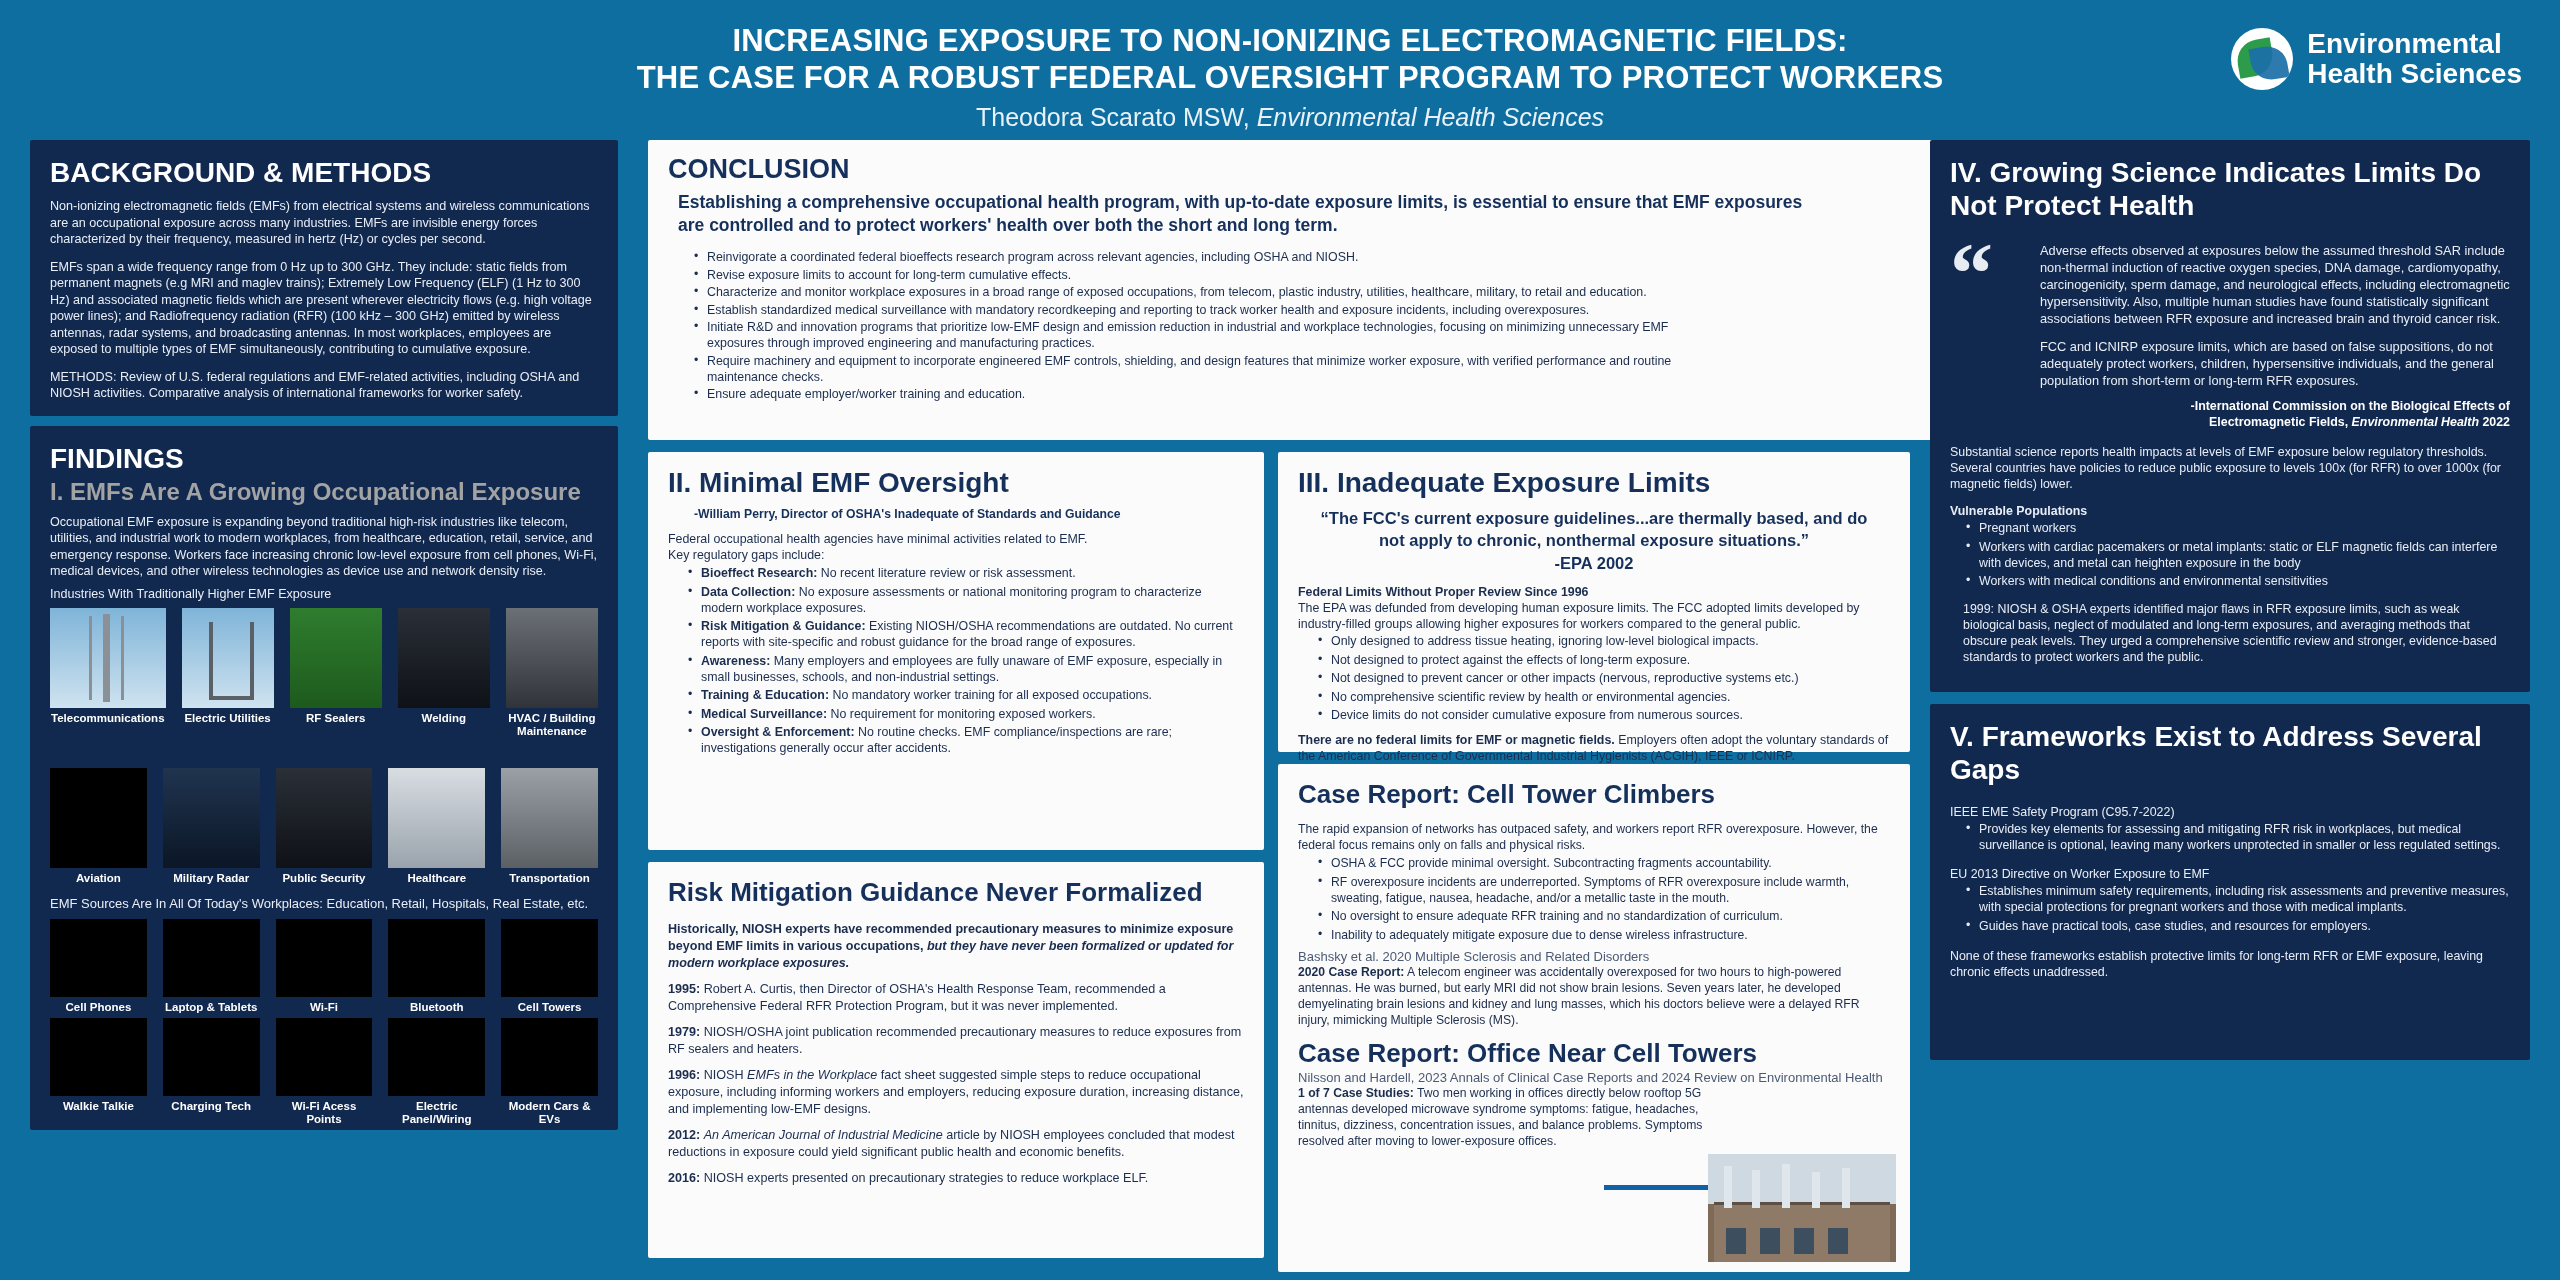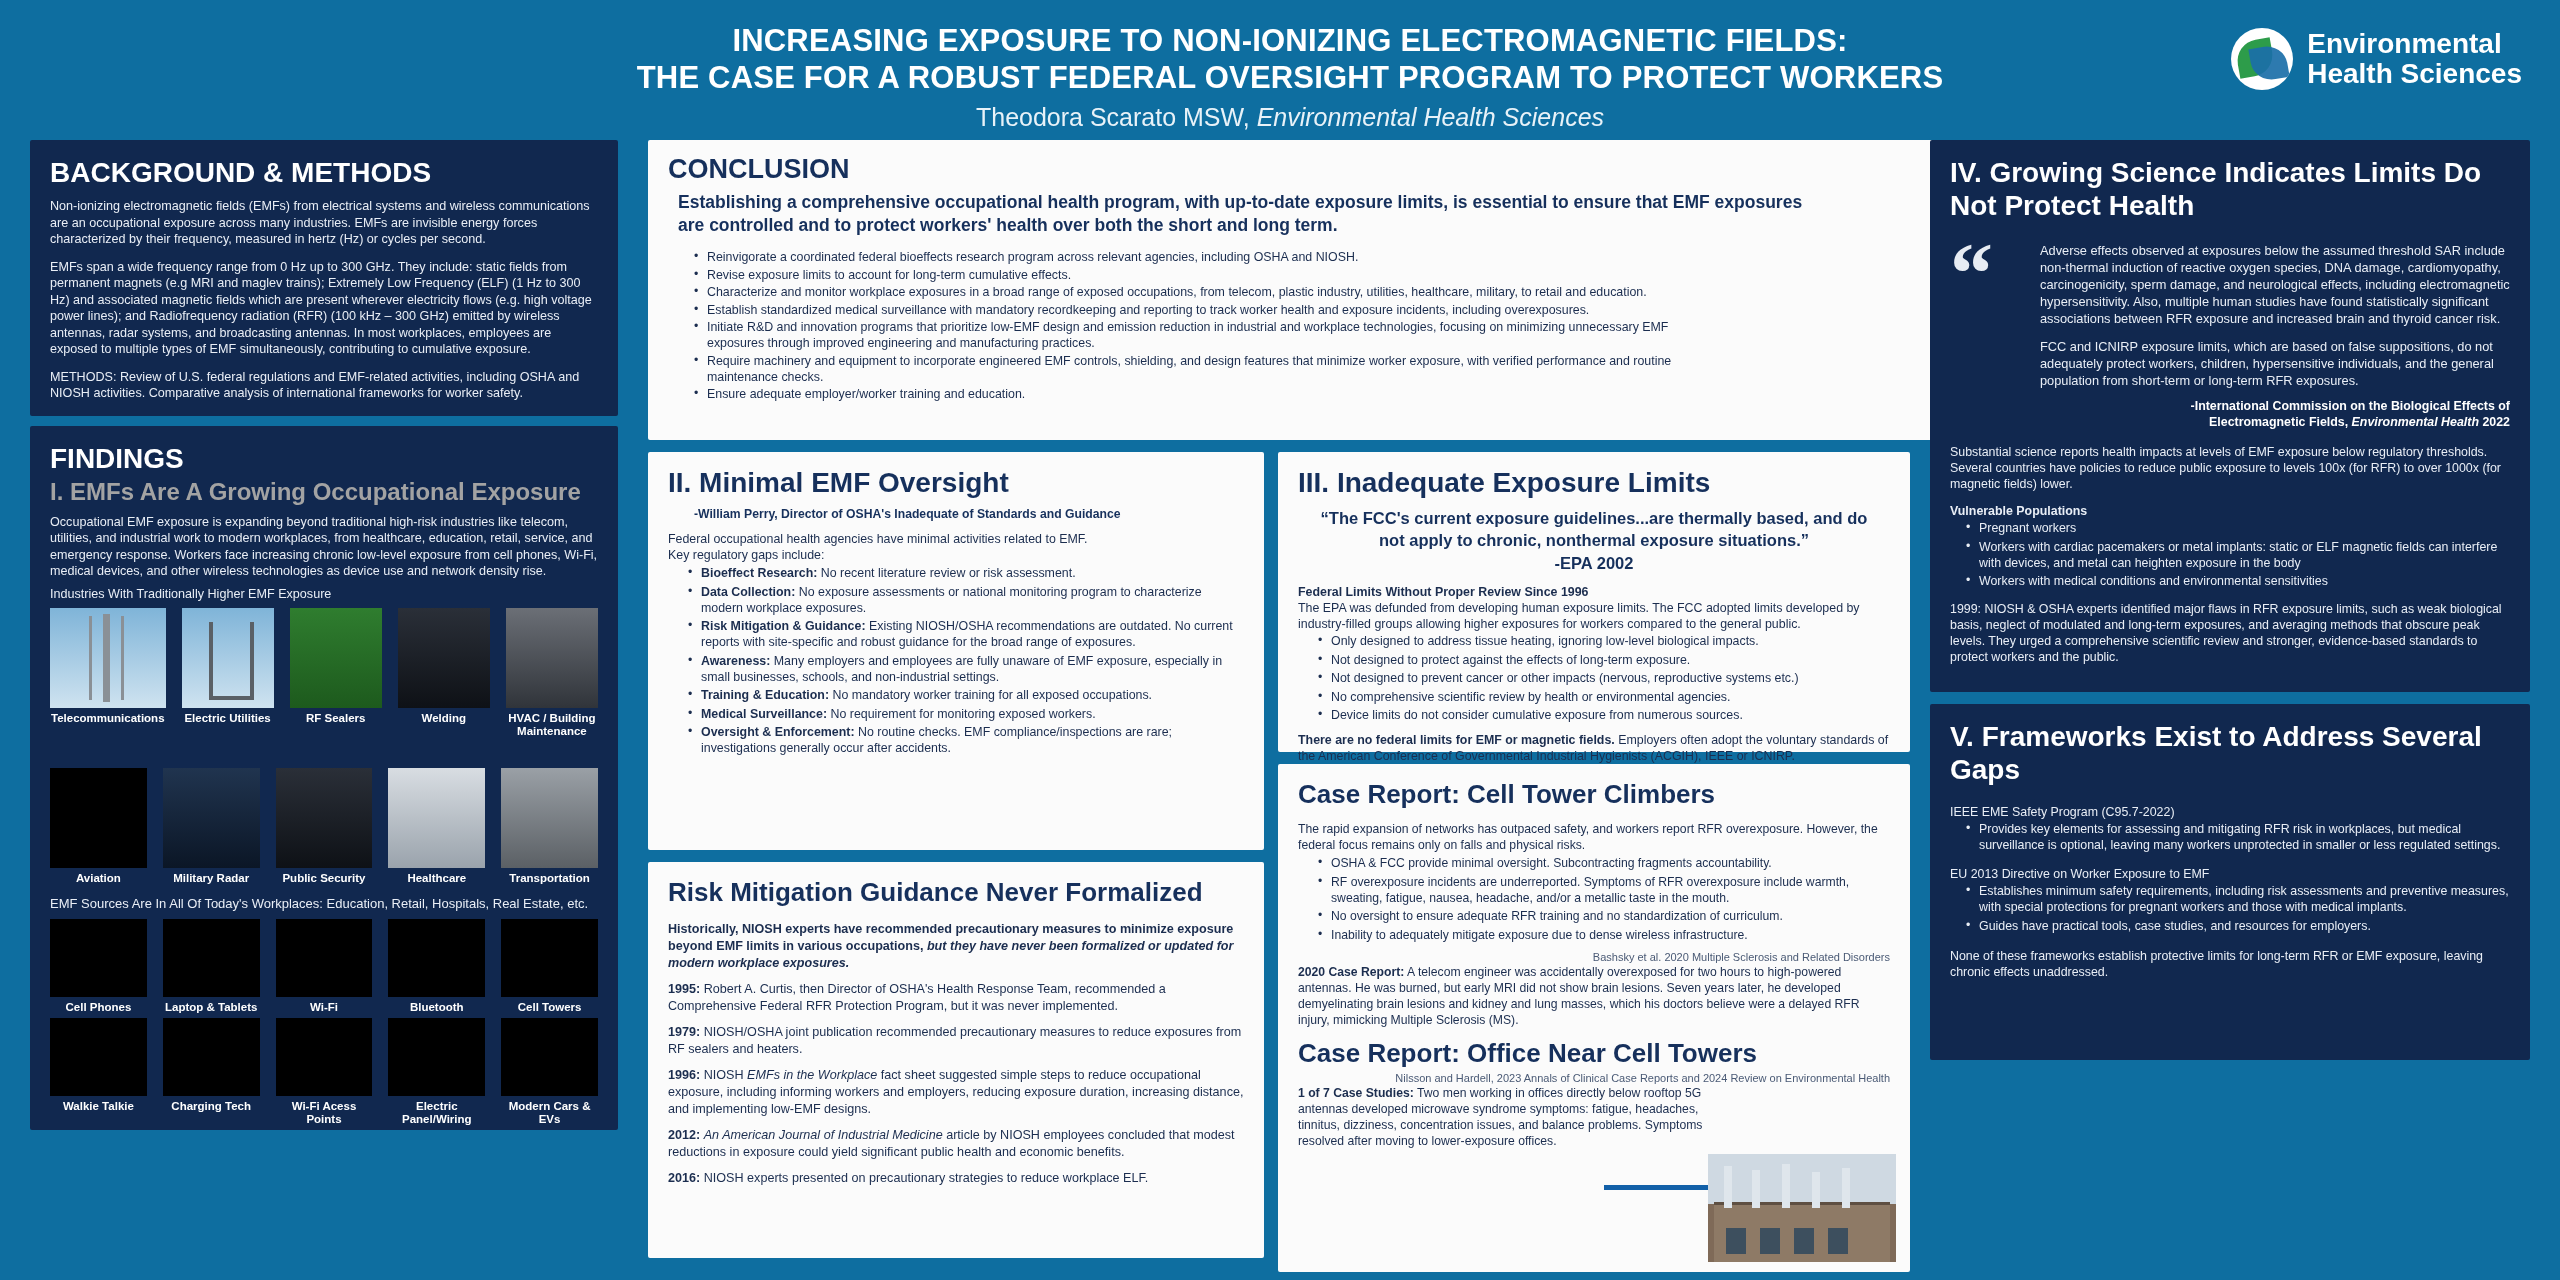--- a/index.html
+++ b/index.html
@@ -154,21 +154,21 @@
   .bigquote {
     font-size: 86px; line-height: 52px; color: #e7ecf3; font-family: "Liberation Serif", serif;
     font-weight: bold;
   }
 
   .attr-right {
     text-align: right; font-size: 12.4px; font-weight: bold; color: #ffffff;
     line-height: 16px; margin-top: 9px;
   }
 
-  .tiny-src { font-size: 11px; color: #4a5a75; line-height: 10px; margin-bottom: 2px; text-align: right; }
+  .tiny-src { font-size: 13px; color: #4a5a75; line-height: 10px; margin-bottom: 2px; }
 
   .arrow-photo {
     position: absolute; right: 14px; bottom: 10px; width: 188px; height: 108px;
     overflow: hidden;
   }
   .arrow-line {
     position: absolute; right: 190px; bottom: 82px; width: 116px; height: 0;
     border-top: 5px solid #1260a8;
   }
   .arrow-head {
@@ -677,21 +677,21 @@
       </div>
 
       <div class="body-dark" style="margin-top:14px; font-size:12.4px; line-height:16px;">
         <p>Substantial science reports health impacts at levels of EMF exposure below regulatory thresholds. Several countries have policies to reduce public exposure to levels 100x (for RFR) to over 1000x (for magnetic fields) lower.</p>
         <div style="font-weight:bold;">Vulnerable Populations</div>
         <ul style="margin-left:14px; margin-top:1px;">
           <li>Pregnant workers</li>
           <li>Workers with cardiac pacemakers or metal implants: static or ELF magnetic fields can interfere with devices, and metal can heighten exposure in the body</li>
           <li>Workers with medical conditions and environmental sensitivities</li>
         </ul>
-        <p style="margin-top:12px; margin-bottom:0;">1999: NIOSH &amp; OSHA experts identified major flaws in RFR exposure limits, such as weak biological basis, neglect of modulated and long-term exposures, and averaging methods that obscure peak levels. They urged a comprehensive scientific review and stronger, evidence-based standards to protect workers and the public.</p>
+        <p style="margin-top:12px; margin-bottom:0;margin-left:13px;">1999: NIOSH &amp; OSHA experts identified major flaws in RFR exposure limits, such as weak biological basis, neglect of modulated and long-term exposures, and averaging methods that obscure peak levels. They urged a comprehensive scientific review and stronger, evidence-based standards to protect workers and the public.</p>
       </div>
     </div>
 
     <div class="panel-dark" style="margin-top:12px; height:356px;">
       <h1 class="sec-dark" style="margin-bottom:18px;">V. Frameworks Exist to Address Several Gaps</h1>
       <div class="body-dark" style="font-size:12.4px; line-height:16px;">
         <div>IEEE EME Safety Program (C95.7-2022)</div>
         <ul style="margin-left:14px; margin-top:1px;">
           <li>Provides key elements for assessing and mitigating RFR risk in workplaces, but medical surveillance is optional, leaving many workers unprotected in smaller or less regulated settings.</li>
         </ul>

